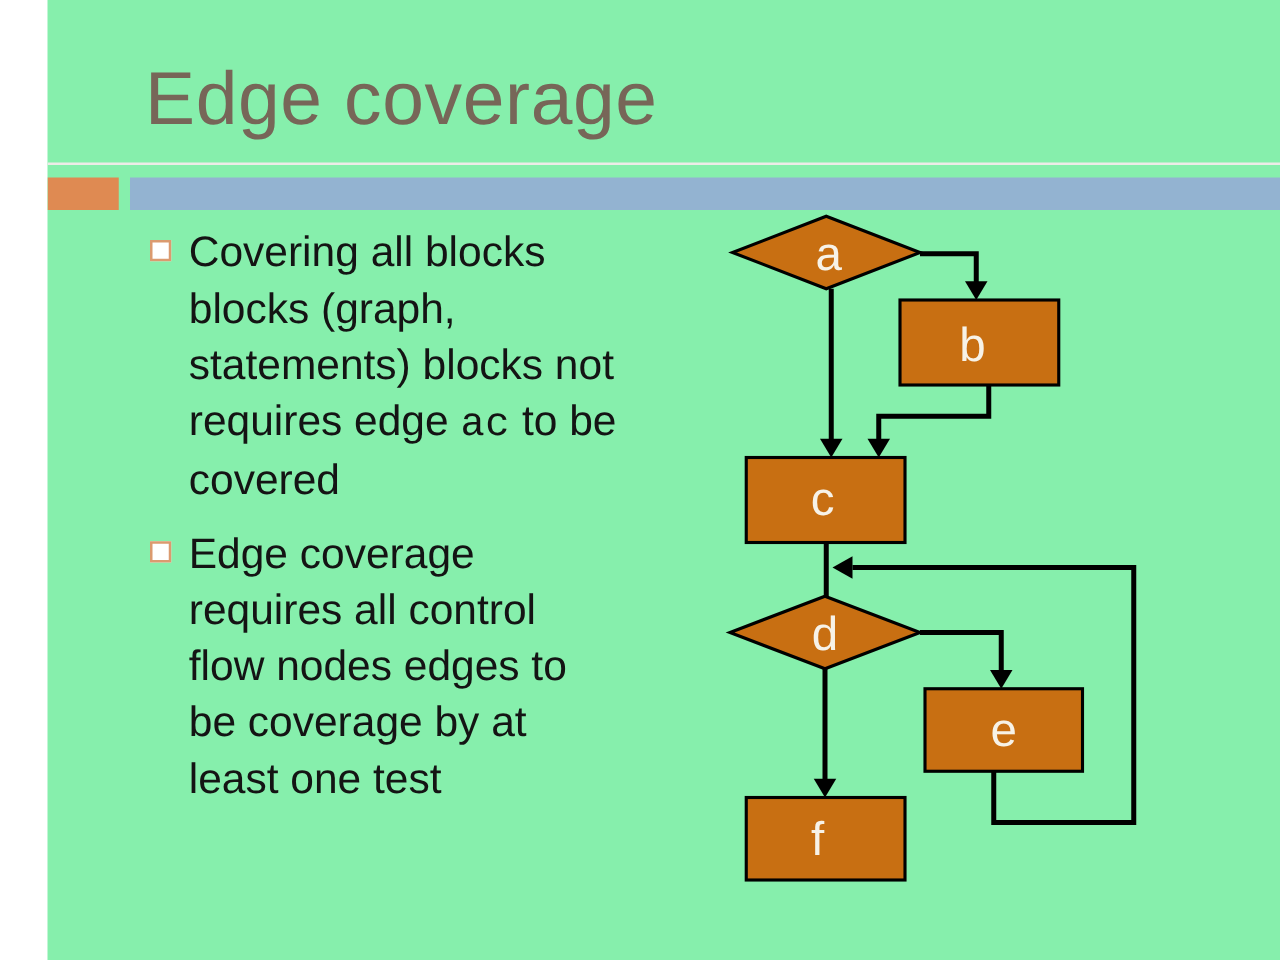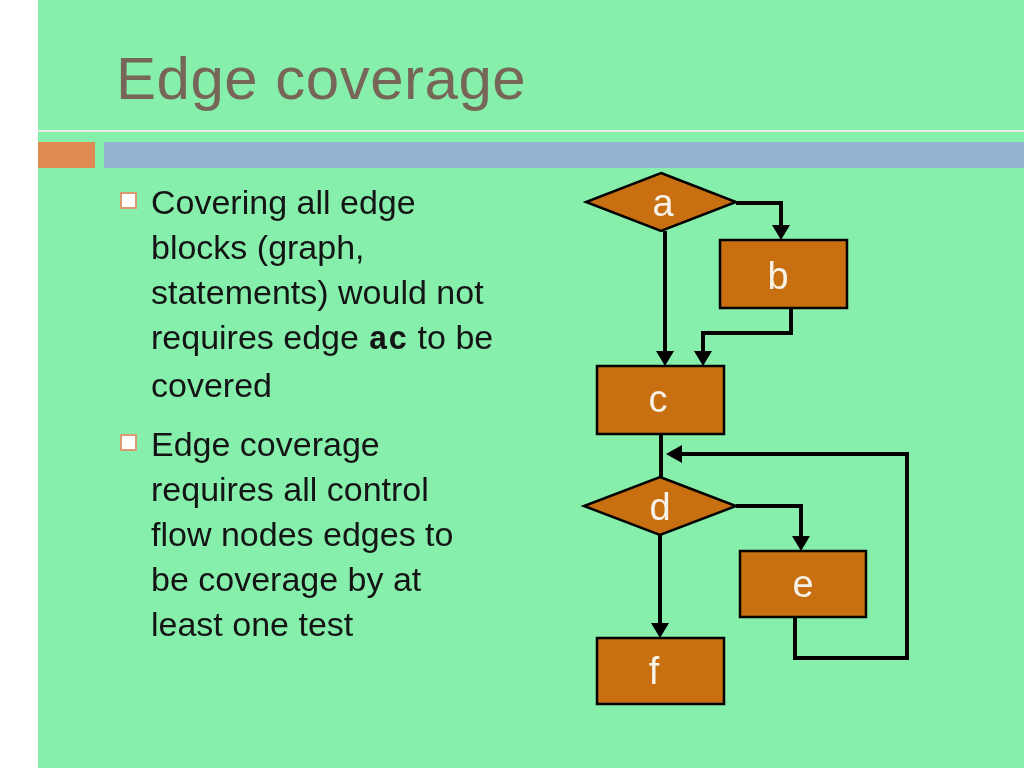--- a/index.html
+++ b/index.html
@@ -33,21 +33,21 @@
   }
   .bullet { display: flex; align-items: flex-start; margin-bottom: 14px; }
   .marker {
     flex: 0 0 auto; width: 17px; height: 17px;
     border: 2px solid #db9a6f; background: #ffffff;
     margin-top: 12px; margin-right: 14px;
   }
   .bullet-text { font-size: 34px; line-height: 45px; }
   .code {
     font-family: "Liberation Mono", monospace;
-    font-weight: 700; font-size: 0.95em; letter-spacing: 0.5px;
+    font-weight: 400; font-size: 0.95em; letter-spacing: 0.5px;
   }
   .diagram-svg { position: absolute; left: 0; top: 0; width: 1024px; height: 768px; }
   .edge { fill: none; stroke: #000000; stroke-width: 4; }
   .arrowhead { fill: #000000; stroke: none; }
   .node { fill: #c86f12; stroke: #000000; stroke-width: 2.5; }
   .node-label {
     font-family: "Liberation Sans", sans-serif; font-size: 38px;
     fill: #f7f2e7; text-anchor: middle;
   }
   .footer {
@@ -64,23 +64,23 @@
   <div class="title">Edge coverage</div>
 
   <div class="thin-rule"></div>
   <div class="accent-orange"></div>
   <div class="accent-blue"></div>
 
   <div class="bullets">
     <div class="bullet">
       <span class="marker"></span>
       <div class="bullet-text">
-        <div>Covering all edge</div>
+        <div>Covering all blocks</div>
         <div>blocks (graph,</div>
-        <div>statements) would not</div>
+        <div>statements) blocks not</div>
         <div><span>requires edge </span><span class="code">ac</span><span> to be</span></div>
         <div>covered</div>
       </div>
     </div>
     <div class="bullet">
       <span class="marker"></span>
       <div class="bullet-text">
         <div>Edge coverage</div>
         <div>requires all control</div>
         <div>flow nodes edges to</div>

